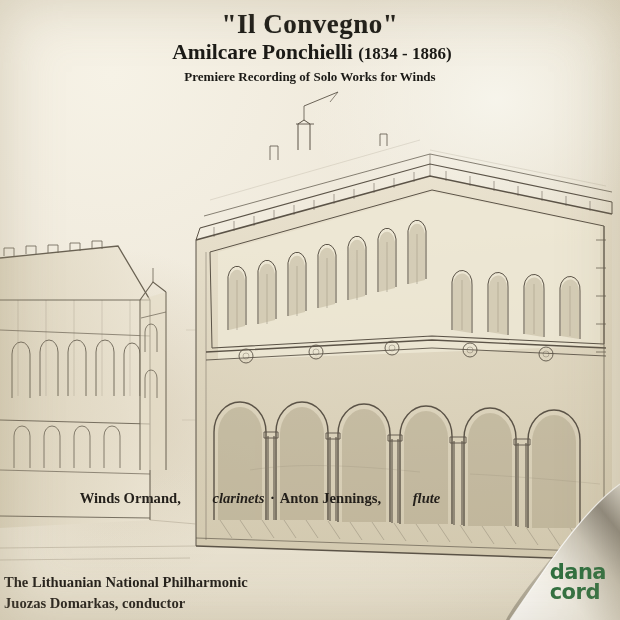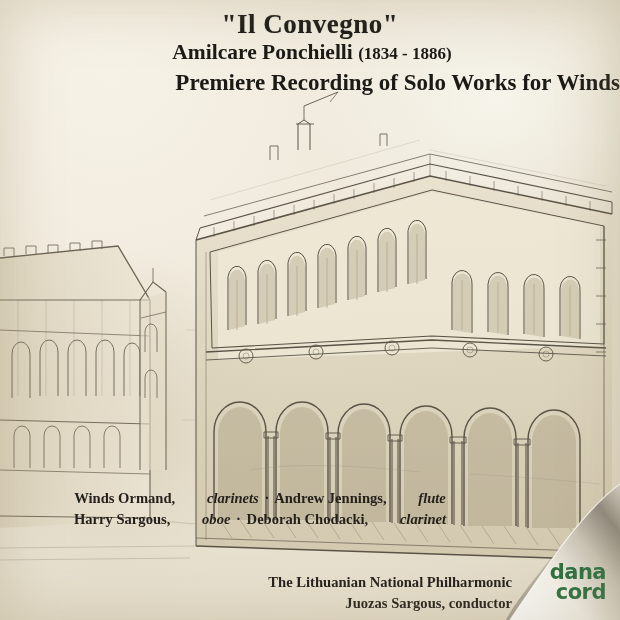--- a/index.html
+++ b/index.html
@@ -74,25 +74,24 @@
     font-size: 21.5px;
     font-weight: bold;
     line-height: 1.1;
     margin: 3px 0 1px 4px;
   }
   .title-composer .dates {
     font-size: 17px;
     font-weight: bold;
   }
   .title-sub {
-    font-size: 23px;
+    font-size: 13px;
     font-weight: bold;
     line-height: 1.1;
     margin: 5px 0 0 0;
-    text-align: right;
   }
 
   
   .performers {
     position: absolute;
     left: 0;
     width: 520px;
     top: 488px;
     text-align: center;
     color: #231f1a;
@@ -107,24 +106,24 @@
     font-style: italic;
     font-weight: bold;
     padding-left: 28px;
   }
   .perf-line .sep {
     font-weight: bold;
     padding: 0 2px;
   }
   .orchestra {
     position: absolute;
-    left: 12px;
+    left: 4px;
     width: 500px;
     top: 572px;
-    text-align: right;
+    text-align: left;
     color: #231f1a;
   }
   .orch-line {
     font-size: 14.6px;
     font-weight: bold;
     line-height: 1.42;
     white-space: nowrap;
   }
   .orch-line .role { }
 
@@ -137,21 +136,20 @@
     height: 150px;
     pointer-events: none;
   }
   .curl svg { display:block; }
 
   
   .logo {
     position: absolute;
     right: 14px;
     bottom: 18px;
-    text-align: right;
     line-height: 0.92;
     color: #2f6f3f;
     font-family: "DejaVu Sans", sans-serif;
     font-weight: bold;
     letter-spacing: -0.5px;
   }
   .logo .l1 { font-size: 21px; display:block; }
   .logo .l2 { font-size: 21px; display:block; }
 </style>
 </head>
@@ -456,36 +454,29 @@
       <span class="dates">(1834 - 1886)</span>
     </div>
     <div class="title-sub">Premiere Recording of Solo Works for Winds</div>
   </div>
 
   <div class="performers">
     <div class="perf-line">
       <span>Winds Ormand,</span>
       <span class="role">clarinets</span>
       <span class="sep">·</span>
-      <span>Andrew Jennings,</span>
+      <span>Anton Jennings,</span>
       <span class="role">flute</span>
-    </div>
-    <div class="perf-line">
-      <span>Harry Sargous,</span>
-      <span class="role">oboe</span>
-      <span class="sep">·</span>
-      <span>Deborah Chodacki,</span>
-      <span class="role">clarinet</span>
     </div>
   </div>
 
   <div class="orchestra">
     <div class="orch-line">The Lithuanian National Philharmonic</div>
     <div class="orch-line">
-      <span>Juozas Sargous,</span>
+      <span>Juozas Domarkas,</span>
       <span class="role">conductor</span>
     </div>
   </div>
 
   <div class="curl">
     <svg viewBox="0 0 150 150" xmlns="http://www.w3.org/2000/svg">
       <defs>
         <linearGradient id="curlg" x1="0" y1="1" x2="1" y2="0">
           <stop offset="0%" stop-color="#ffffff"></stop>
           <stop offset="35%" stop-color="#f2efe6"></stop>

